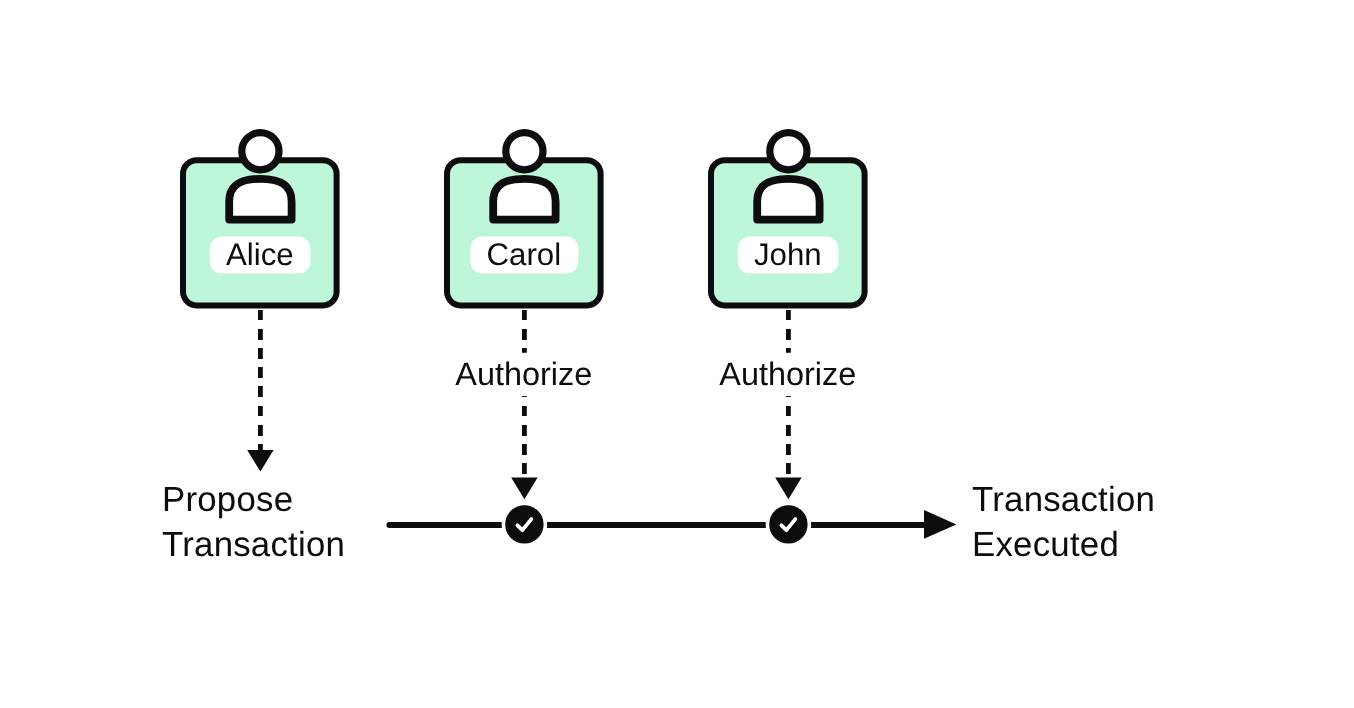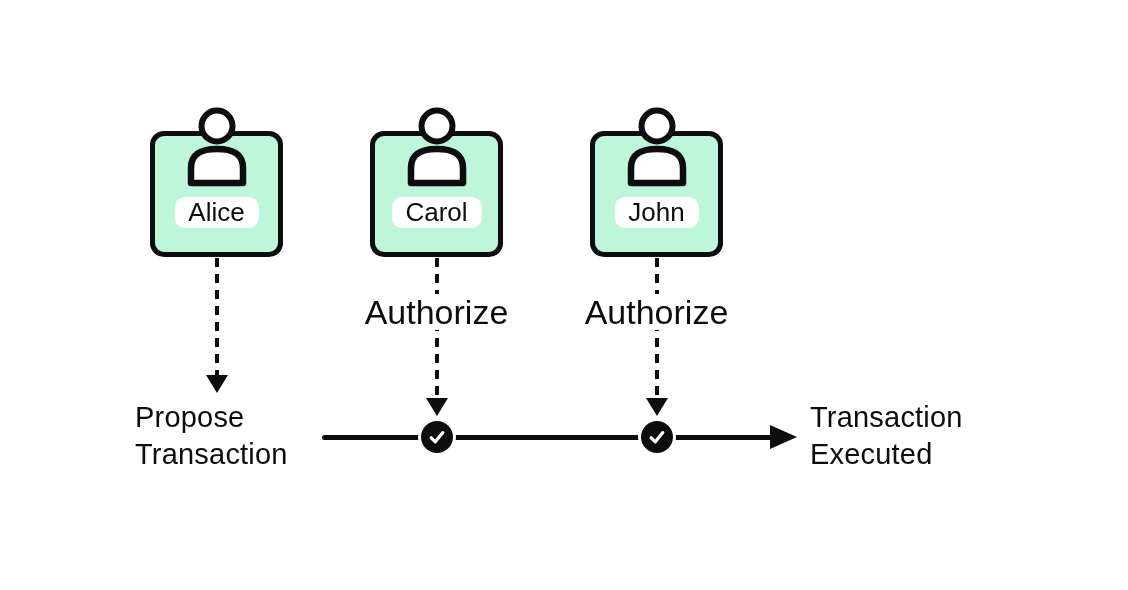--- a/index.html
+++ b/index.html
@@ -67,21 +67,21 @@
   .a0 .arrow-down { top: 375px; }
   .a1 .arrow-down, .a2 .arrow-down { top: 398px; }
   .auth-pill {
     position: absolute;
     left: 50%; top: 294px;
     transform: translateX(-50%);
     height: 36px;
     padding: 0 17px;
     background: #ffffff;
     border-radius: 13px;
-    font-size: 34px;
+    font-size: 27px;
     line-height: 36px;
     white-space: nowrap;
     z-index: 4;
   }
 
   .timeline-line {
     position: absolute;
     left: 322px; top: 435px;
     width: 450px; height: 5px;
     background: #0d0d0f;

